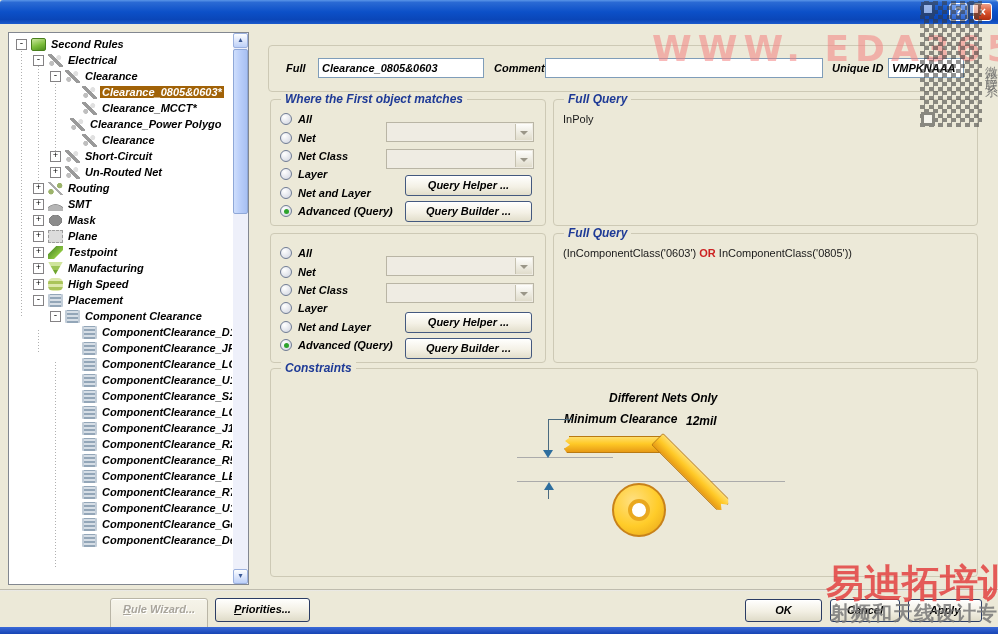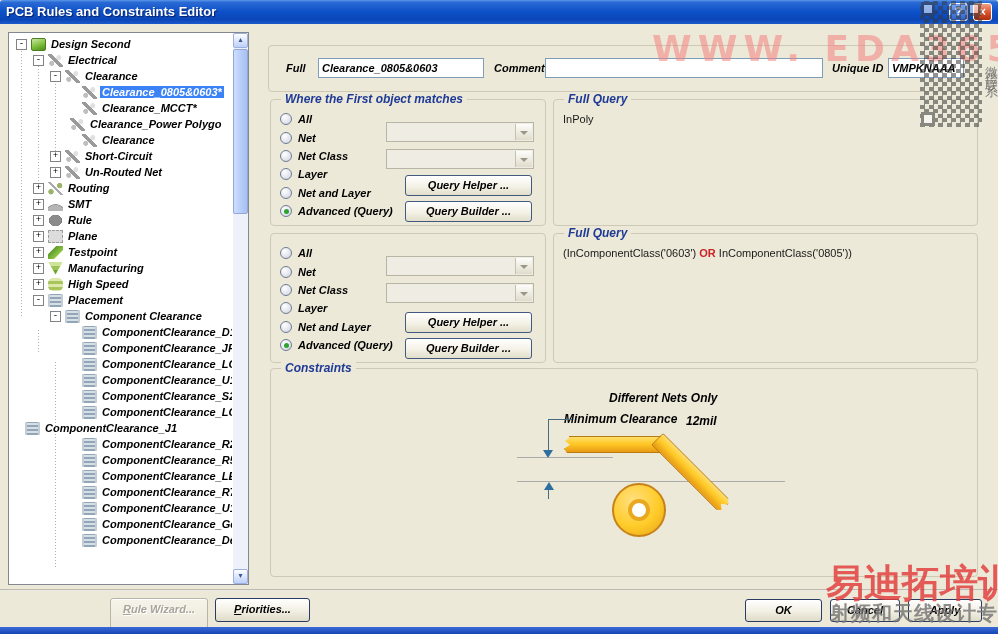--- a/index.html
+++ b/index.html
@@ -38,21 +38,21 @@
   .i-smt{background:radial-gradient(circle at 50% 130%,#B5B5B5 52%,#8F8F8F 56%,rgba(0,0,0,0) 60%);}
   .i-mask{background:radial-gradient(ellipse at 50% 50%,#8C8C8C 55%,#6F6F6F 60%,rgba(0,0,0,0) 64%);}
   .i-plane{background:#DCDCDC;border:1px dashed #9C9C9C;box-sizing:border-box;}
   .i-testpoint{background:linear-gradient(135deg,rgba(0,0,0,0) 28%,#5F9C2E 30%,#8CC63F 66%,rgba(0,0,0,0) 70%);}
   .i-manufacturing{background:linear-gradient(180deg,#CFE49B 0 32%,#9CC455 32% 64%,#6FA52F 64% 100%);
     clip-path:polygon(0 0,100% 0,50% 100%);}
   .i-high-speed{background:repeating-linear-gradient(180deg,#DCE8AC 0 3px,#A9C45A 3px 6px);border-radius:5px;}
   .i-chip{background:repeating-linear-gradient(0deg,#93A6B8 0 2px,#D6DEE6 2px 4px);border-left:2px solid #C2CDD8;
     border-right:2px solid #C2CDD8;box-sizing:border-box;border-radius:1px;}
   .tlbl{padding:0 2px;color:#000;}
-  .tlbl.sel{background:#3b82f6;color:#fff;}
+  .tlbl.sel{background:#a16207;color:#fff;}
   
   #tree-sb{position:absolute;right:0;top:0;width:15px;height:551px;background:#EEF0FA;}
   .sb-btn{position:absolute;left:0;width:15px;height:15px;box-sizing:border-box;
     background:linear-gradient(180deg,#FDFEFF,#D7E2FA 60%,#BCD0F8);border:1px solid #9CB1DE;border-radius:2px;
     color:#3C5A96;font-size:8px;line-height:12px;text-align:center;}
   #sb-up{top:0;}
   #sb-down{bottom:0;}
   #sb-thumb{position:absolute;left:0;top:16px;width:15px;height:165px;box-sizing:border-box;
     background:linear-gradient(90deg,#CEDEFC,#B8CDF9 50%,#A8C0F2);border:1px solid #8FA8D8;border-radius:2px;}
   
@@ -133,40 +133,39 @@
     font-size:38px;color:rgba(226,58,58,0.82);z-index:45;white-space:nowrap;}
   #wm-brand-sub{position:absolute;left:830px;top:600px;font-family:"DejaVu Sans",sans-serif;font-weight:bold;
     font-size:20px;color:rgba(120,120,120,0.85);z-index:45;white-space:nowrap;letter-spacing:1px;}
 </style>
 </head>
 <body>
 
 <div id="screen">
 
   <div id="titlebar">
-    <span id="title-text">PCB Rules and Constraints Editor</span>
     <div class="tb-btn" id="btn-help">
       <span>?</span>
     </div>
     <div class="tb-btn" id="btn-close">
       <span>×</span>
     </div>
   </div>
 
   <div id="tree">
     <div id="tree-rows">
       <div class="guide" style="left:11px;top:14px;height:268px;"></div>
       <div class="guide" style="left:28px;top:32px;height:122px;"></div>
       <div class="guide" style="left:28px;top:296px;height:22px;"></div>
       <div class="guide" style="left:45px;top:50px;height:68px;"></div>
       <div class="guide" style="left:45px;top:328px;height:206px;"></div>
     <div class="trow" style="padding-left: 6px;">
           <span class="expander">-</span>
           <span class="ticon i-design-rules"></span>
-          <span class="tlbl">Design Second</span>
+          <span class="tlbl">Second Rules</span>
         </div>
         <div class="trow" style="padding-left: 23px;">
           <span class="expander">-</span>
           <span class="ticon i-rule"></span>
           <span class="tlbl">Electrical</span>
         </div>
         <div class="trow" style="padding-left: 40px;">
           <span class="expander">-</span>
           <span class="ticon i-rule"></span>
           <span class="tlbl">Clearance</span>
@@ -207,21 +206,21 @@
           <span class="tlbl">Routing</span>
         </div>
         <div class="trow" style="padding-left: 23px;">
           <span class="expander">+</span>
           <span class="ticon i-smt"></span>
           <span class="tlbl">SMT</span>
         </div>
         <div class="trow" style="padding-left: 23px;">
           <span class="expander">+</span>
           <span class="ticon i-mask"></span>
-          <span class="tlbl">Rule</span>
+          <span class="tlbl">Mask</span>
         </div>
         <div class="trow" style="padding-left: 23px;">
           <span class="expander">+</span>
           <span class="ticon i-plane"></span>
           <span class="tlbl">Plane</span>
         </div>
         <div class="trow" style="padding-left: 23px;">
           <span class="expander">+</span>
           <span class="ticon i-testpoint"></span>
           <span class="tlbl">Testpoint</span>
@@ -269,21 +268,21 @@
         <div class="trow" style="padding-left: 57px;">
           <span class="expander blank"></span>
           <span class="ticon i-chip"></span>
           <span class="tlbl">ComponentClearance_S2</span>
         </div>
         <div class="trow" style="padding-left: 57px;">
           <span class="expander blank"></span>
           <span class="ticon i-chip"></span>
           <span class="tlbl">ComponentClearance_LC</span>
         </div>
-        <div class="trow" style="">
+        <div class="trow" style="padding-left: 57px;">
           <span class="expander blank"></span>
           <span class="ticon i-chip"></span>
           <span class="tlbl">ComponentClearance_J1</span>
         </div>
         <div class="trow" style="padding-left: 57px;">
           <span class="expander blank"></span>
           <span class="ticon i-chip"></span>
           <span class="tlbl">ComponentClearance_R2</span>
         </div>
         <div class="trow" style="padding-left: 57px;">

